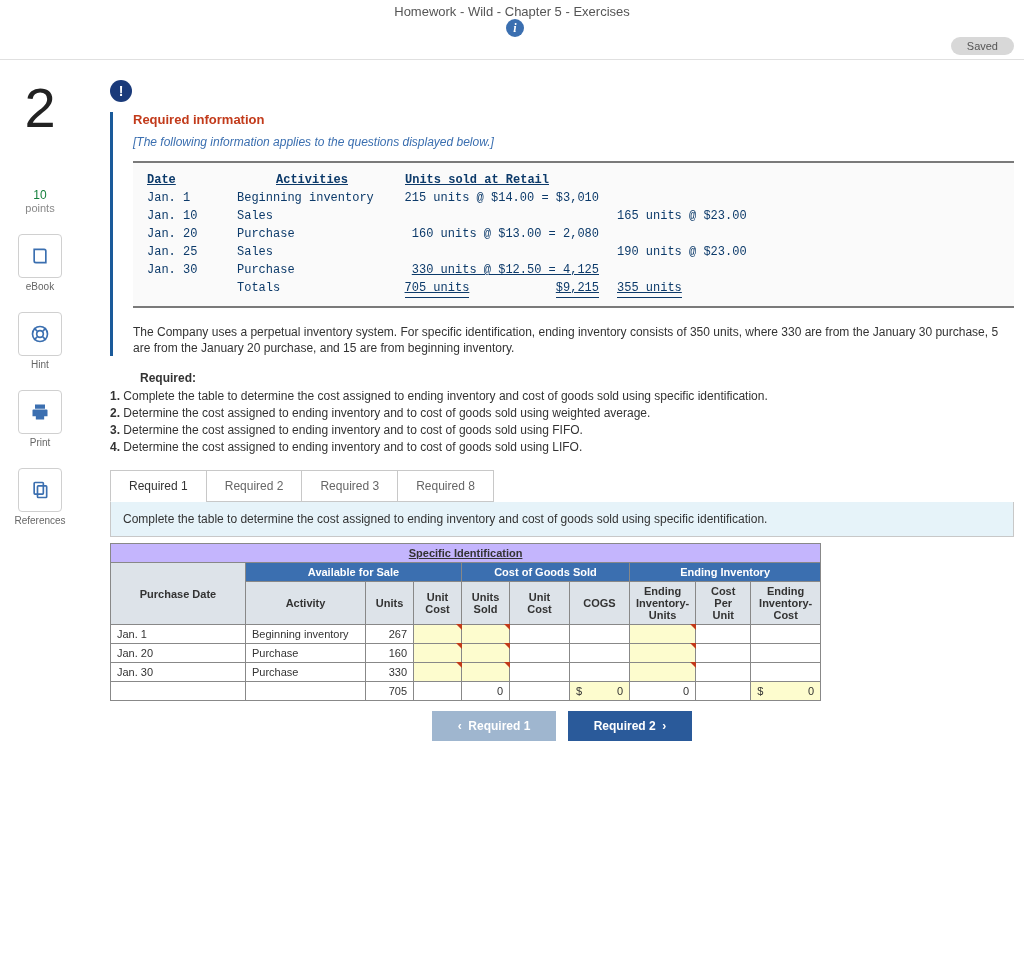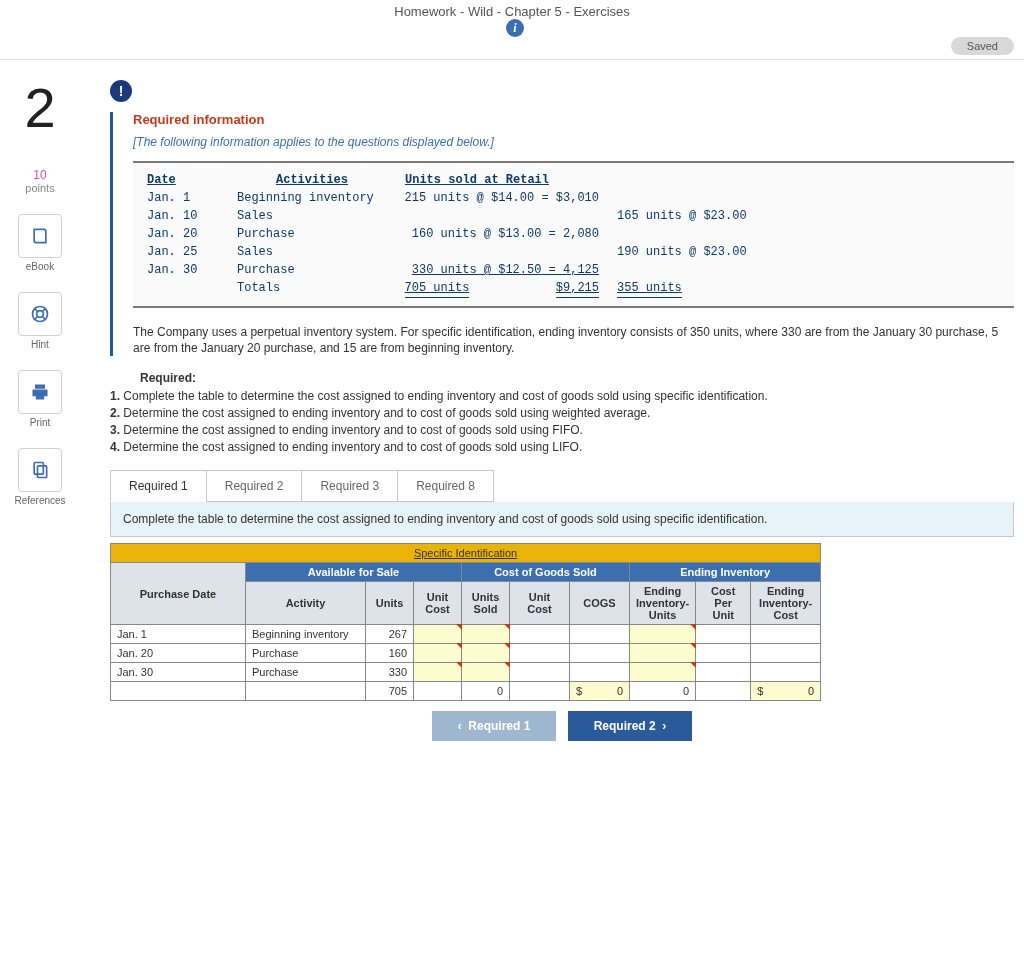--- a/index.html
+++ b/index.html
@@ -6,21 +6,21 @@
   body { font-family: Arial, Helvetica, sans-serif; font-size: 12px; color: #333; background: #fff; width: 1024px; }
   
   .top-bar { display: flex; align-items: center; padding: 4px 10px; border-bottom: 1px solid #e0e0e0; flex-direction: column; }
   .top-title { font-size: 13px; color: #555; }
   .info-badge { display: inline-flex; align-items: center; justify-content: center; width: 18px; height: 18px; border-radius: 50%; background: #3b6fb0; color: #fff; font-weight: bold; font-size: 12px; margin-left: 6px; font-style: italic; font-family: Georgia, serif; }
   .saved-pill { margin-left: auto; background: #d8d8d8; color: #555; padding: 3px 16px; border-radius: 10px; font-size: 11px; }
   
   .layout { display: flex; align-items: flex-start; }
   .side { width: 80px; text-align: center; padding-top: 20px; }
   .qnum { font-size: 56px; font-weight: 300; color: #222; line-height: 1; }
-  .points-val { margin-top: 32px; color: #ec4899; font-size: 12px; }
+  .points-val { margin-top: 52px; color: #15803d; font-size: 12px; }
   .points-lbl { color: #888; font-size: 11px; }
   .tool-btn { margin: 20px auto 0; width: 44px; height: 44px; border: 1px solid #d0d0d0; border-radius: 4px; display: flex; flex-direction: column; align-items: center; justify-content: center; cursor: pointer; color: #3b6fb0; }
   .tool-btn .ico { width: 22px; height: 22px; display: flex; align-items: center; justify-content: center; }
   .tool-lbl { color: #666; font-size: 10px; margin-top: 3px; }
   
   .main { flex: 1; padding: 20px 10px 20px 30px; }
   .alert-icon { display: inline-flex; width: 22px; height: 22px; border-radius: 50%; background: #1a3a7a; color: #fff; align-items: center; justify-content: center; font-weight: bold; font-size: 14px; margin-bottom: 10px; }
   .req-box { border-left: 3px solid #1a5a9a; padding-left: 20px; margin-bottom: 15px; }
   .req-title { color: #c23a1a; font-weight: bold; font-size: 13px; margin-bottom: 8px; }
   .req-sub { color: #3b6fb0; font-style: italic; font-size: 12px; margin-bottom: 12px; }
@@ -46,21 +46,21 @@
   .tab-strip { display: flex; }
   .tab { border: 1px solid #c8c8c8; padding: 8px 18px; font-size: 12px; background: #fff; cursor: pointer; margin-right: -1px; }
   .tab.active { border-bottom-color: #fff; }
   .tab.inactive { color: #666; }
   .tab-desc { background: #e6f3f9; border: 1px solid #c8c8c8; border-top: none; padding: 10px 12px; font-size: 12px; margin-bottom: 6px; }
   
   table.sheet { border-collapse: collapse; font-size: 11px; }
   table.sheet th, table.sheet td { border: 1px solid #888; padding: 3px 6px; text-align: center; vertical-align: middle; }
   .bg-gray { background: #dde3e9; }
   .bg-head { background: #3b6fb0; color: #fff; font-weight: bold; }
-  .title-cell { background: #eab308; font-weight: normal; text-align: left; text-decoration: underline; margin-top: 28px; }
+  .title-cell { background: #c4b5fd; font-weight: bold; text-align: left; text-decoration: underline; margin-top: 28px; }
   .bg-input { background: #fdfcce; }
   .left { text-align: left !important; }
   .right { text-align: right !important; }
   .marker { position: relative; }
   .marker::after { content: ""; position: absolute; top: -1px; right: -1px; border: 3px solid transparent; border-top-color: #c23a1a; border-right-color: #c23a1a; }
   
   .nav-btns { text-align: center; margin-top: 10px; }
   .nav-btn { display: inline-block; padding: 8px 26px; color: #fff; font-weight: bold; font-size: 12px; cursor: pointer; margin: 0 4px; }
   .nav-prev { background: #9fb6cf; }
   .nav-next { background: #2a5a9a; }

